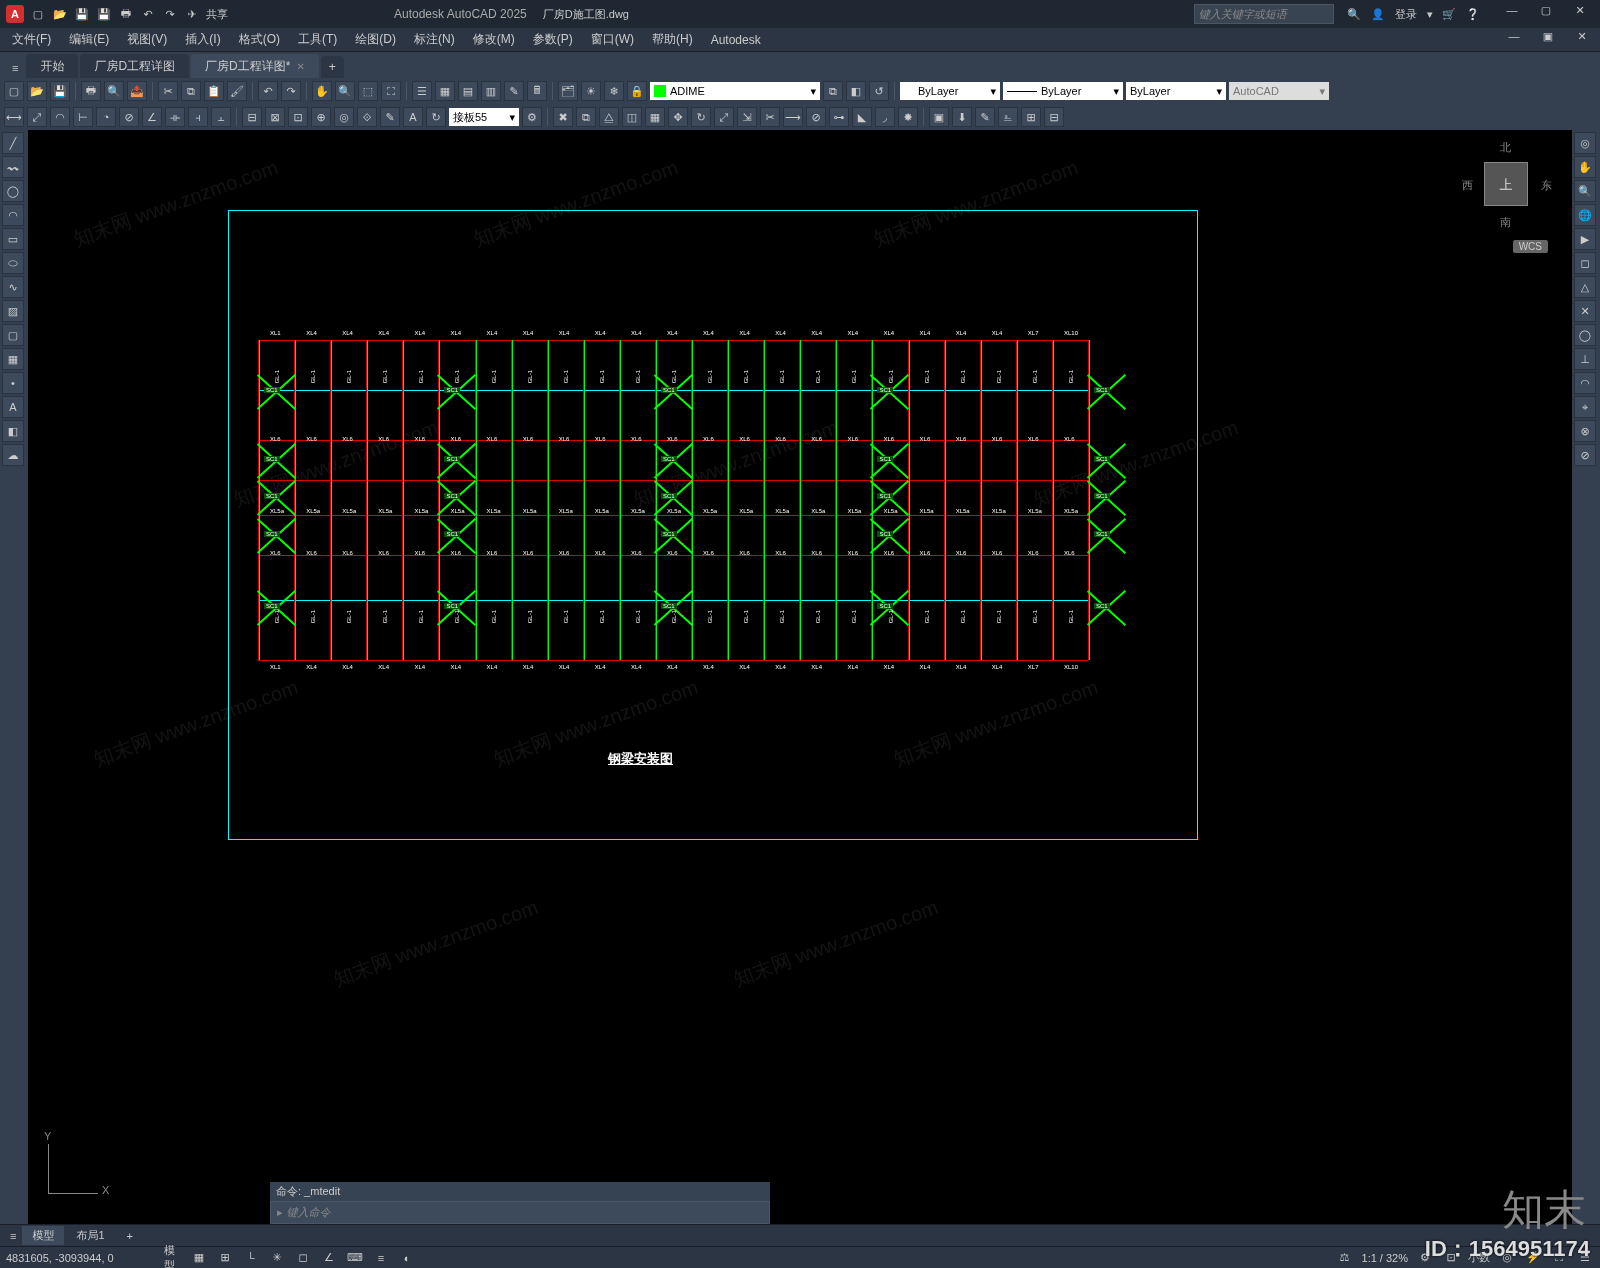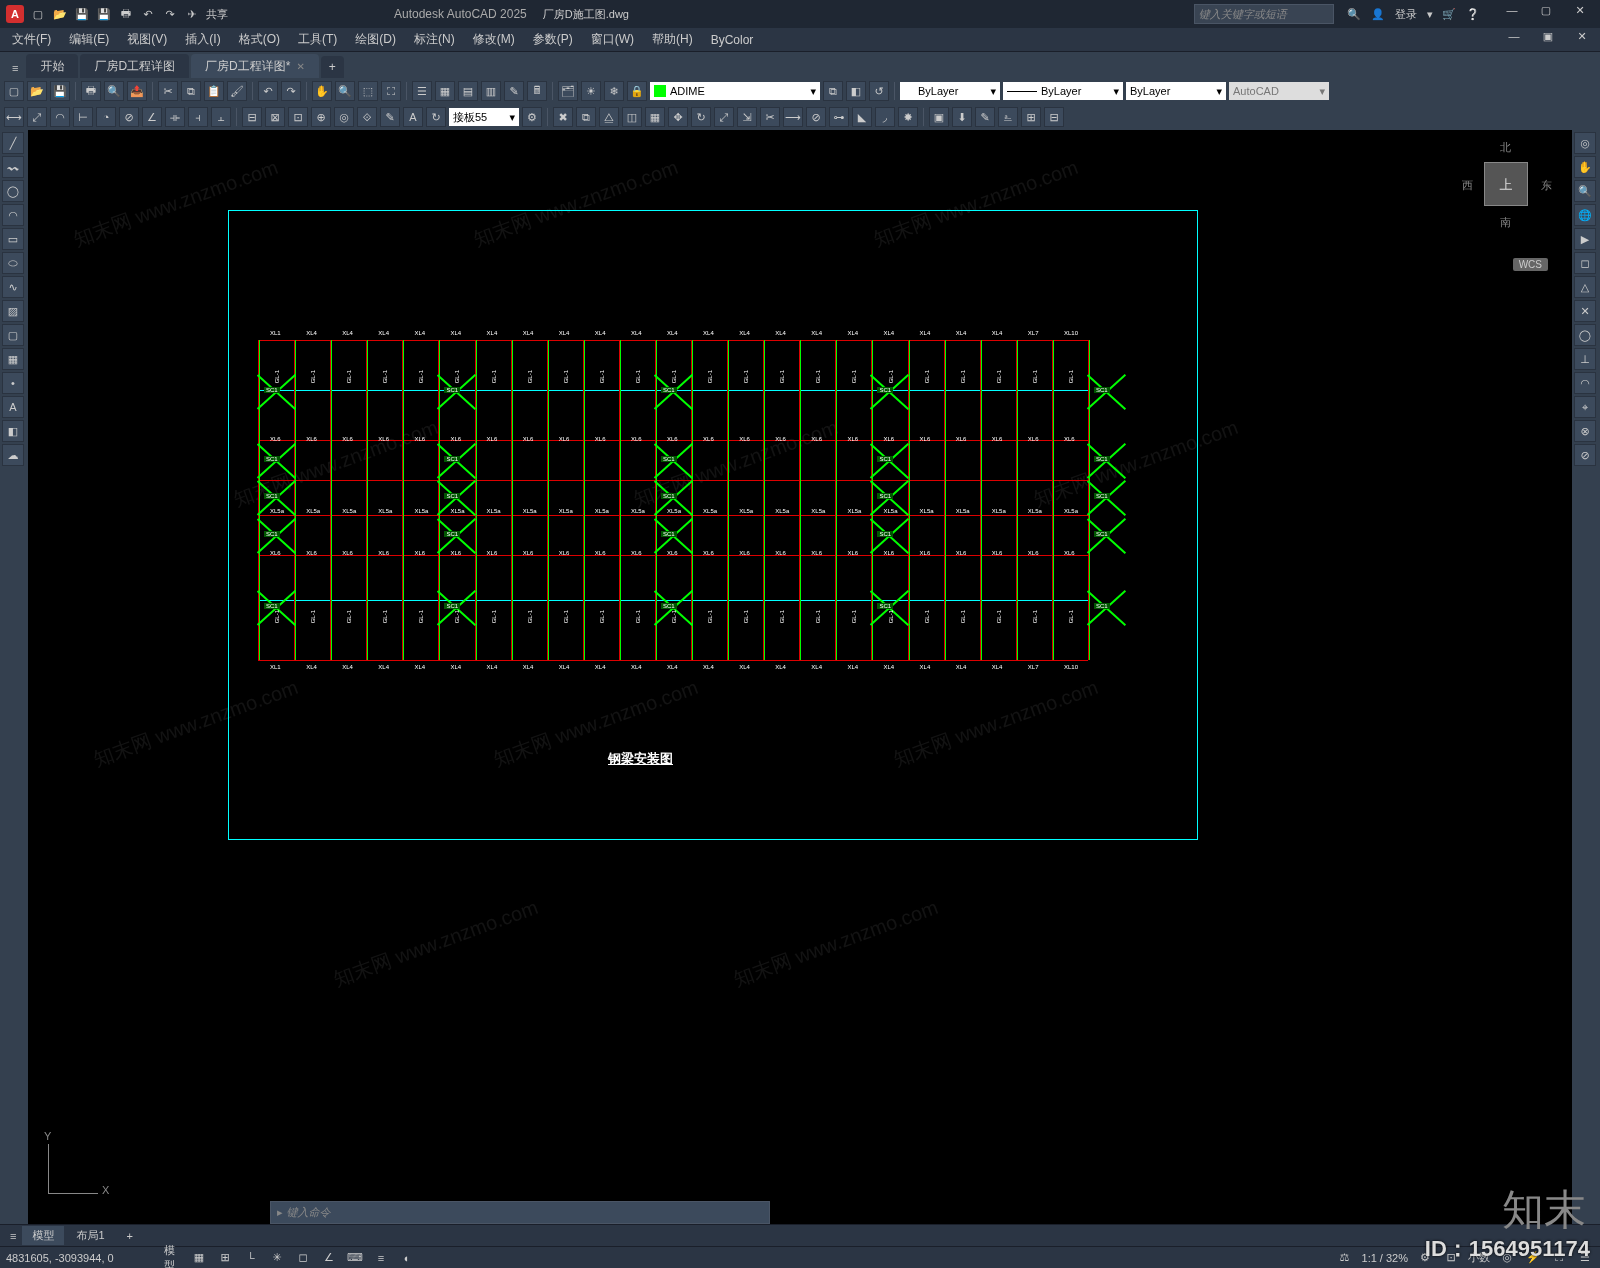--- a/index.html
+++ b/index.html
@@ -31,21 +31,21 @@
 .dim-dd { background:#fff; color:#000; height:18px; width:70px; padding:0 4px; font-size:11px; display:flex; align-items:center; }
 .work { position:absolute; top:130px; left:0; right:0; bottom:44px; display:flex; }
 .left-tools { width:28px; background:#34404f; display:flex; flex-direction:column; gap:2px; padding:2px; }
 .left-tools .tbtn { width:22px; height:22px; }
 .right-tools { width:28px; background:#34404f; display:flex; flex-direction:column; gap:2px; padding:2px; }
 .right-tools .tbtn { width:22px; height:22px; }
 .canvas-wrap { flex:1; background:#000; position:relative; overflow:hidden; }
 .viewcube { position:absolute; top:10px; right:20px; width:90px; height:90px; }
 .viewcube .cube { width:44px; height:44px; background:#555; border:1px solid #888; position:absolute; top:22px; left:22px; color:#ddd; text-align:center; line-height:44px; font-size:13px; }
 .viewcube .lbl { position:absolute; color:#888; font-size:11px; }
-.wcs-badge { position:absolute; top:128px; right:24px; background:#666; color:#ccc; padding:1px 6px; font-size:10px; border-radius:2px; }
+.wcs-badge { position:absolute; top:110px; right:24px; background:#666; color:#ccc; padding:1px 6px; font-size:10px; border-radius:2px; }
 .ucs { position:absolute; bottom:30px; left:20px; color:#888; font-size:11px; }
 .ucs .ax { position:absolute; }
 .drawing-frame { position:absolute; left:200px; top:80px; width:970px; height:630px; border:1px solid #0ff; }
 .drawing-title { position:absolute; left:580px; top:620px; color:#fff; font-size:13px; text-decoration:underline; font-weight:bold; }
 .plan { position:absolute; left:230px; top:210px; width:830px; height:320px; }
 .grid-h { position:absolute; left:0; right:0; height:1px; background:#d00; }
 .grid-v { position:absolute; top:0; bottom:0; width:1px; background:#d00; }
 .beam-v { position:absolute; top:0; bottom:0; width:1px; background:#0f0; }
 .beam-h { position:absolute; left:0; right:0; height:1px; background:#0ff; }
 .brace-cell { position:absolute; width:34px; height:32px; }
@@ -109,21 +109,21 @@
   <div class="menu-item">视图(V)</div>
   <div class="menu-item">插入(I)</div>
   <div class="menu-item">格式(O)</div>
   <div class="menu-item">工具(T)</div>
   <div class="menu-item">绘图(D)</div>
   <div class="menu-item">标注(N)</div>
   <div class="menu-item">修改(M)</div>
   <div class="menu-item">参数(P)</div>
   <div class="menu-item">窗口(W)</div>
   <div class="menu-item">帮助(H)</div>
-  <div class="menu-item">ByColor</div>
+  <div class="menu-item">Autodesk</div>
   <div style="margin-left:auto;display:flex;gap:6px;">
     <div class="win-btn">—</div>
     <div class="win-btn">▣</div>
     <div class="win-btn">✕</div>
   </div>
 </div>
 
 <div class="tabbar">
   <div style="padding:4px 6px;color:#ccc;">≡</div>
   <div class="dtab">
@@ -601,20 +601,21 @@
     <div class="tbtn">◯</div>
     <div class="tbtn">⊥</div>
     <div class="tbtn">◠</div>
     <div class="tbtn">⌖</div>
     <div class="tbtn">⊗</div>
     <div class="tbtn">⊘</div>
   </div>
 </div>
 
 <div class="cmdline-area">
+  <div class="cmd-hist">命令: _mtedit</div>
   <div class="cmd-input">
     <span class="chev">▸</span>
     <span style="color:#888;font-style:italic;">键入命令</span>
   </div>
 </div>
 
 <div class="layout-tabs">
   <div style="padding:2px 4px;">≡</div>
   <div class="ltab active">模型</div>
   <div class="ltab">布局1</div>

